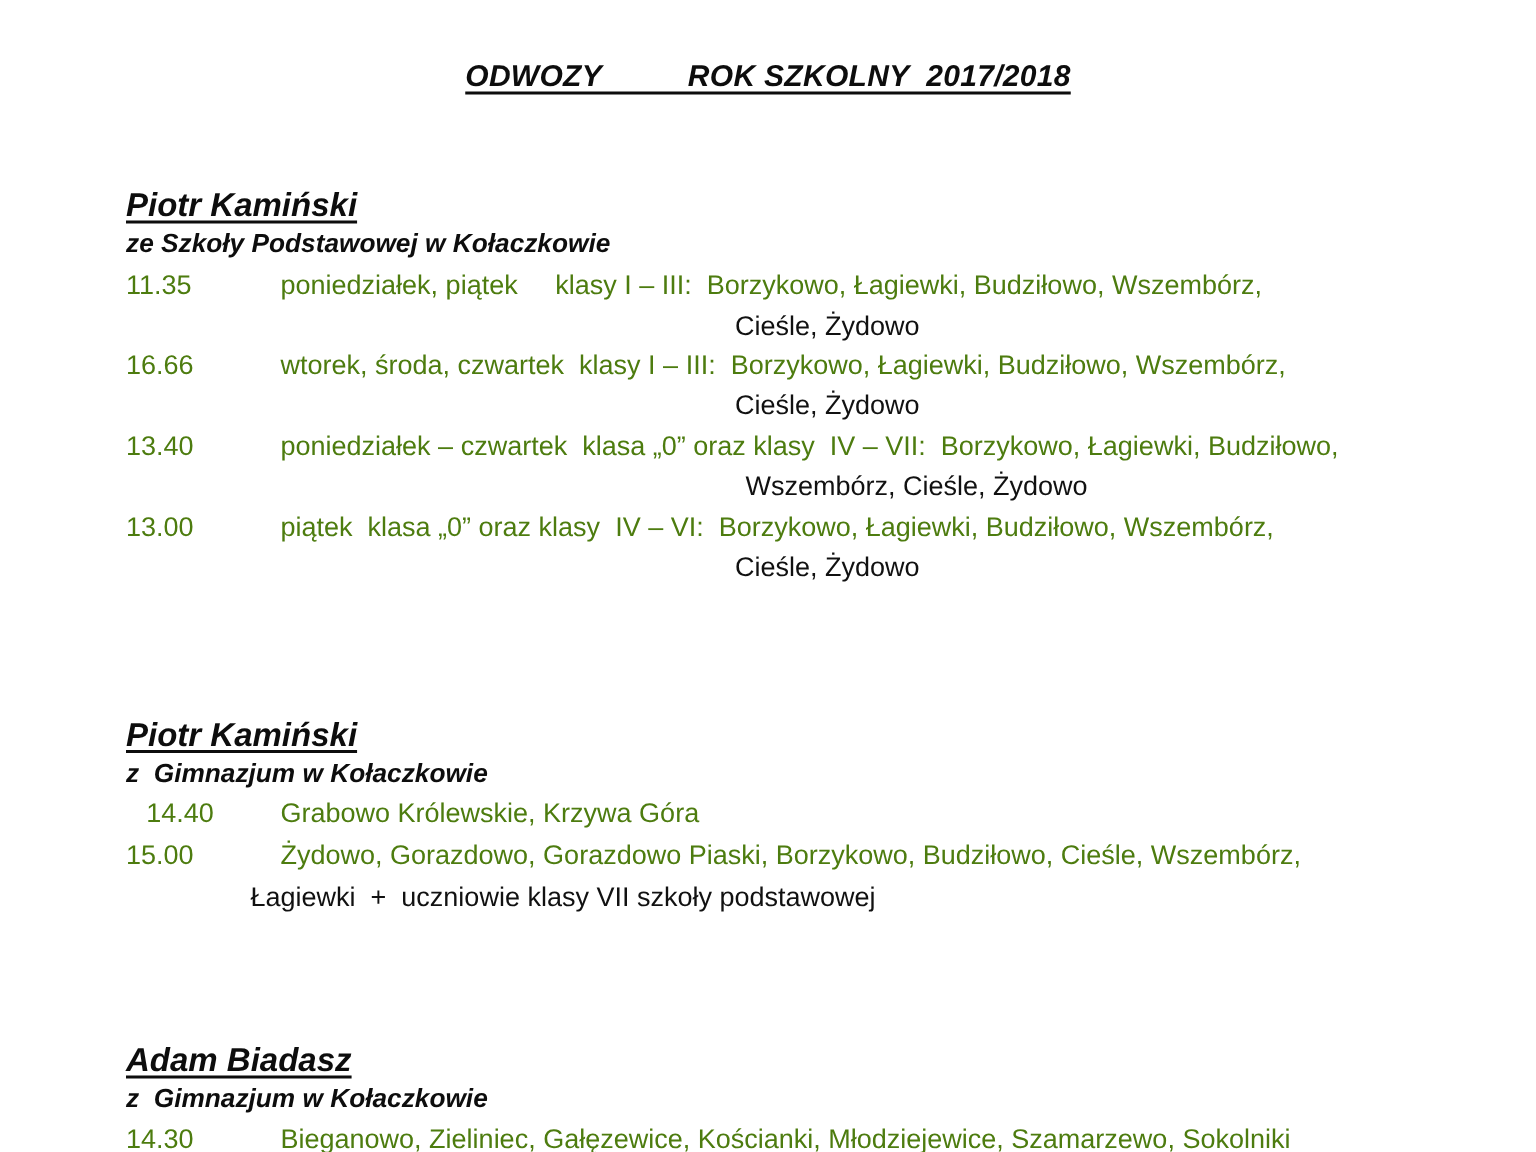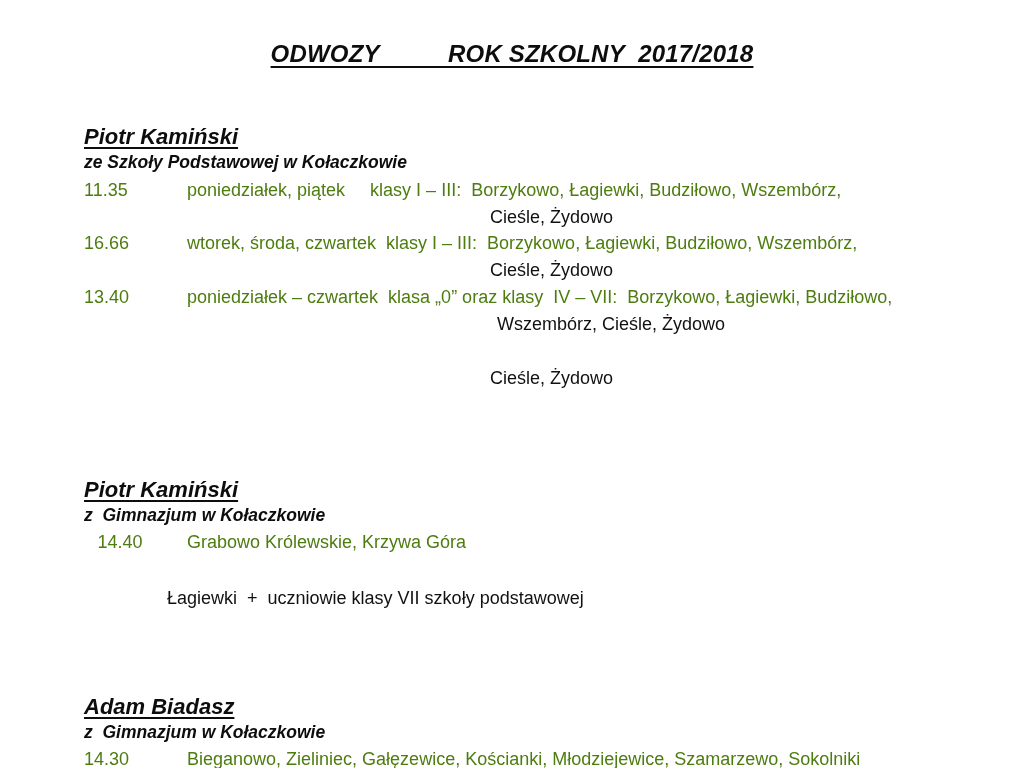--- a/index.html
+++ b/index.html
@@ -23,21 +23,21 @@
     background: #ffffff;
   }
 
   
   .doc-title {
     position: absolute;
     left: 0;
     top: 40px;
     width: 1024px;
     text-align: center;
-    font-size: 24px;
+    font-size: 20px;
     font-weight: bold;
     font-style: italic;
     letter-spacing: 0.2px;
     white-space: pre;
     color: #0d0d0d;
   }
   .doc-title .u {
     text-decoration: underline;
     text-underline-offset: 4px;
     text-decoration-thickness: 2px;
@@ -123,31 +123,39 @@
     <span class="body-text">wtorek, środa, czwartek  klasy I – III:  Borzykowo, Łagiewki, Budziłowo, Wszembórz,</span>
   </div>
   <div class="cont" style="left:490px; top:260px;">Cieśle, Żydowo</div>
 
   <div class="row" style="top:287px;">
     <span class="time">13.40</span>
     <span class="body-text">poniedziałek – czwartek  klasa „0” oraz klasy  IV – VII:  Borzykowo, Łagiewki, Budziłowo,</span>
   </div>
   <div class="cont" style="left:497px; top:314px;">Wszembórz, Cieśle, Żydowo</div>
 
+  <div class="row" style="top:341px;">
+    <span class="time">13.00</span>
+    <span class="body-text">piątek  klasa „0” oraz klasy  IV – VI:  Borzykowo, Łagiewki, Budziłowo, Wszembórz,</span>
+  </div>
   <div class="cont" style="left:490px; top:368px;">Cieśle, Żydowo</div>
 
   <div class="person" style="top:451px;"><span>Piotr Kamiński</span></div>
 
   <div class="school" style="top:505px;">z  Gimnazjum w Kołaczkowie</div>
 
   <div class="row" style="top:532px;text-align:center;">
     <span class="time">14.40</span>
     <span class="body-text">Grabowo Królewskie, Krzywa Góra</span>
   </div>
 
+  <div class="row" style="top:560px;">
+    <span class="time">15.00</span>
+    <span class="body-text">Żydowo, Gorazdowo, Gorazdowo Piaski, Borzykowo, Budziłowo, Cieśle, Wszembórz,</span>
+  </div>
   <div class="cont" style="left:167px; top:588px;">Łagiewki  +  uczniowie klasy VII szkoły podstawowej</div>
 
   <div class="person" style="top:668px;"><span>Adam Biadasz</span></div>
 
   <div class="school" style="top:722px;">z  Gimnazjum w Kołaczkowie</div>
 
   <div class="row" style="top:749px;">
     <span class="time">14.30</span>
     <span class="body-text">Bieganowo, Zieliniec, Gałęzewice, Kościanki, Młodziejewice, Szamarzewo, Sokolniki</span>
   </div>

